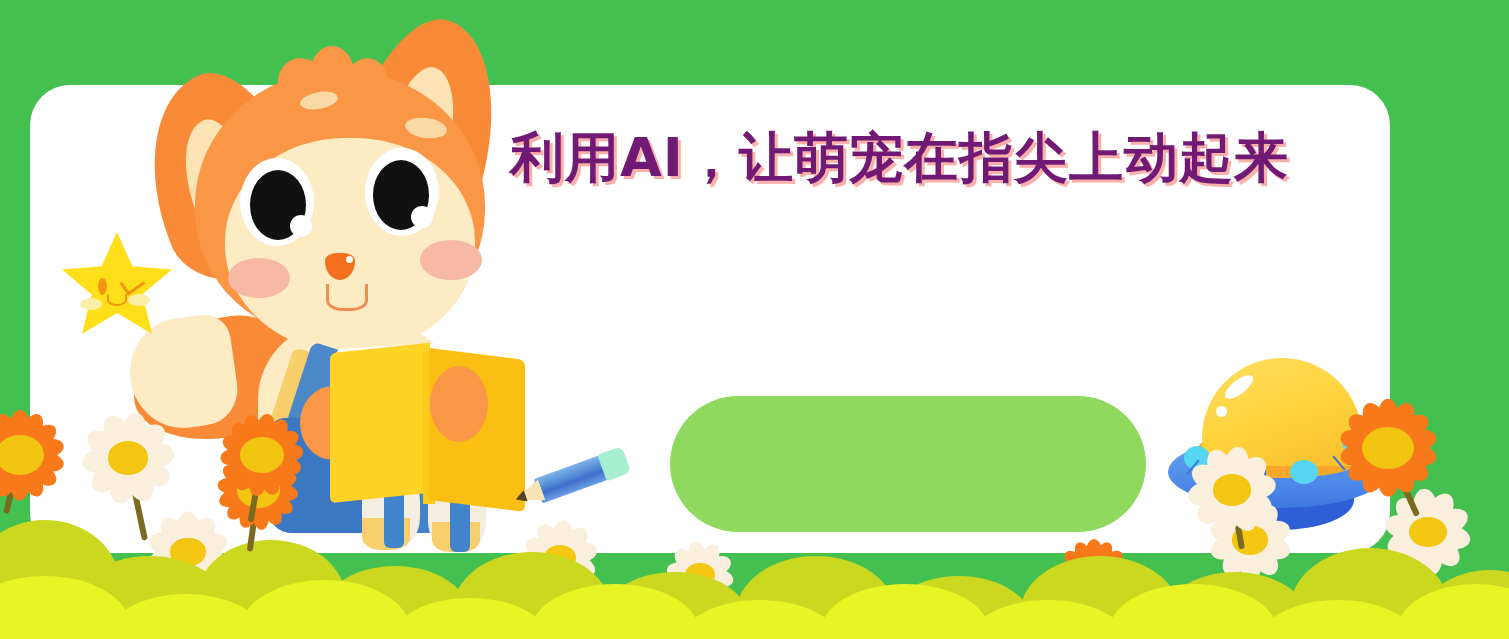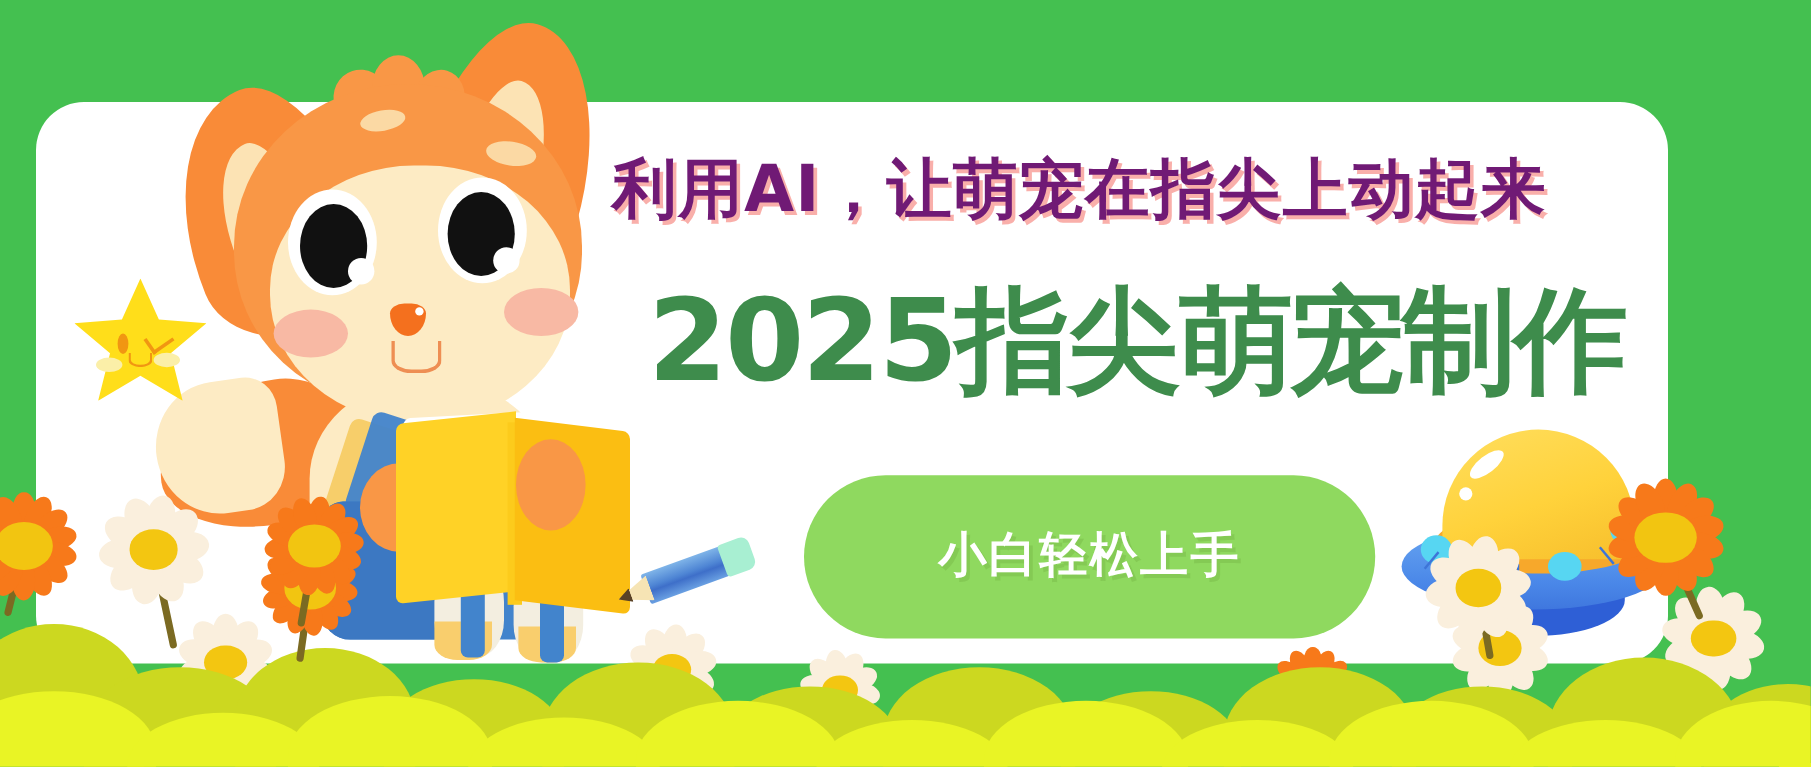--- a/index.html
+++ b/index.html
@@ -241,24 +241,22 @@
     <div class="u-light u-l1"></div>
     <div class="u-light u-l2"></div>
     <div class="u-light u-l3"></div>
     <div class="u-light u-l4"></div>
     <div class="u-seam" style="left:104px;top:112px;"></div>
     <div class="u-seam" style="left:32px;top:100px;transform:rotate(40deg);"></div>
     <div class="u-seam" style="left:178px;top:96px;transform:rotate(-40deg);"></div>
   </div>
 
   <div class="headline">利用AI，让萌宠在指尖上动起来</div>
-  <div class="maintitle">2025指尖萌宠制作</div>
 
   <div class="pill">
-    <div class="pill-line">小白轻松上手</div>
   </div>
 
   <div id="flora-front">
       <div class="flower" style="left: 1056px; top: 537px; width: 76px; height: 76px;">
         <div class="stem" style="width: 6px; height: 34px; left: 35px; top: 39.52px; transform: rotate(0deg);"></div>
         <div class="petal-ring" style="transform: rotate(0deg);">
           <div class="petal" style="width: 15.2px; height: 25.84px; background: rgb(247, 121, 26); margin-left: -7.6px; margin-top: -12.92px; transform: rotate(0deg) translateY(-22.8px);"></div>
           <div class="petal" style="width: 15.2px; height: 25.84px; background: rgb(247, 121, 26); margin-left: -7.6px; margin-top: -12.92px; transform: rotate(25.7143deg) translateY(-22.8px);"></div>
           <div class="petal" style="width: 15.2px; height: 25.84px; background: rgb(247, 121, 26); margin-left: -7.6px; margin-top: -12.92px; transform: rotate(51.4286deg) translateY(-22.8px);"></div>
           <div class="petal" style="width: 15.2px; height: 25.84px; background: rgb(247, 121, 26); margin-left: -7.6px; margin-top: -12.92px; transform: rotate(77.1429deg) translateY(-22.8px);"></div>

